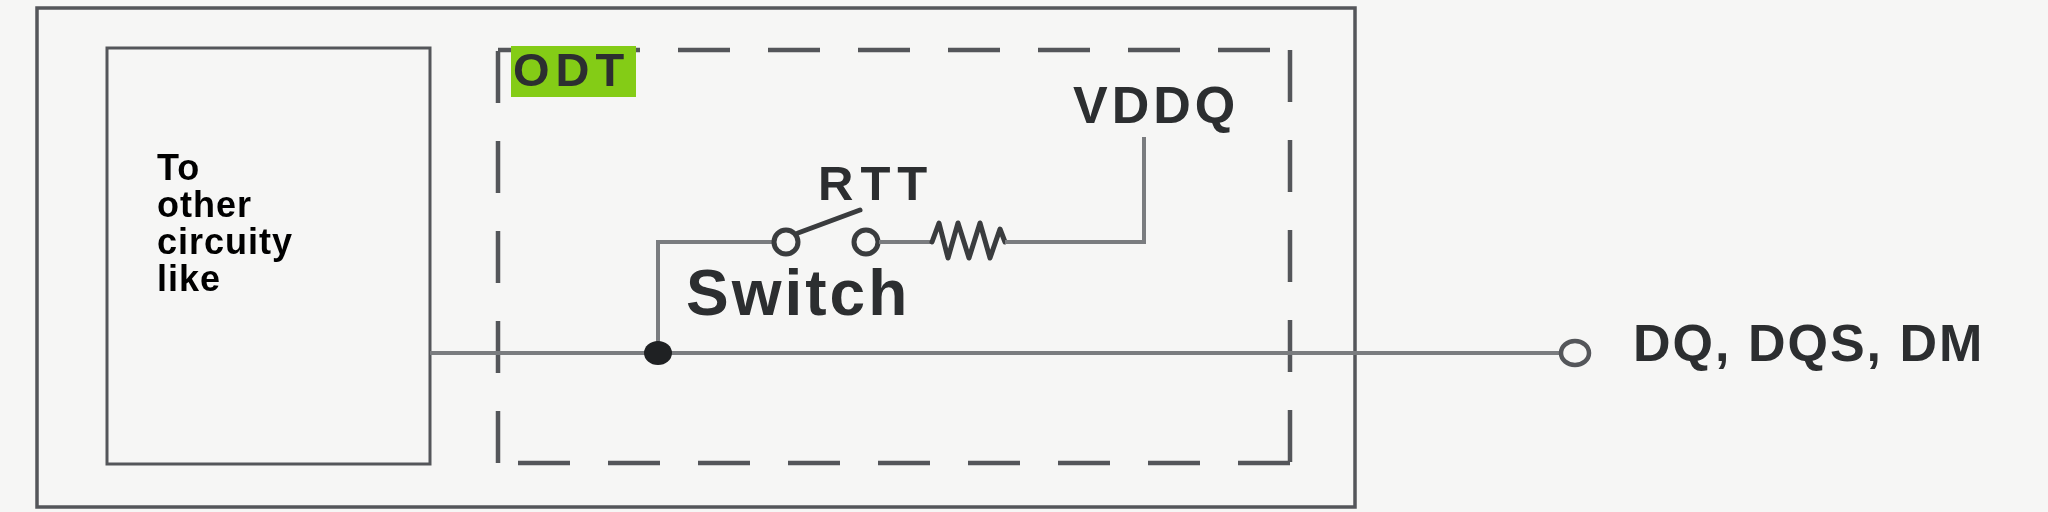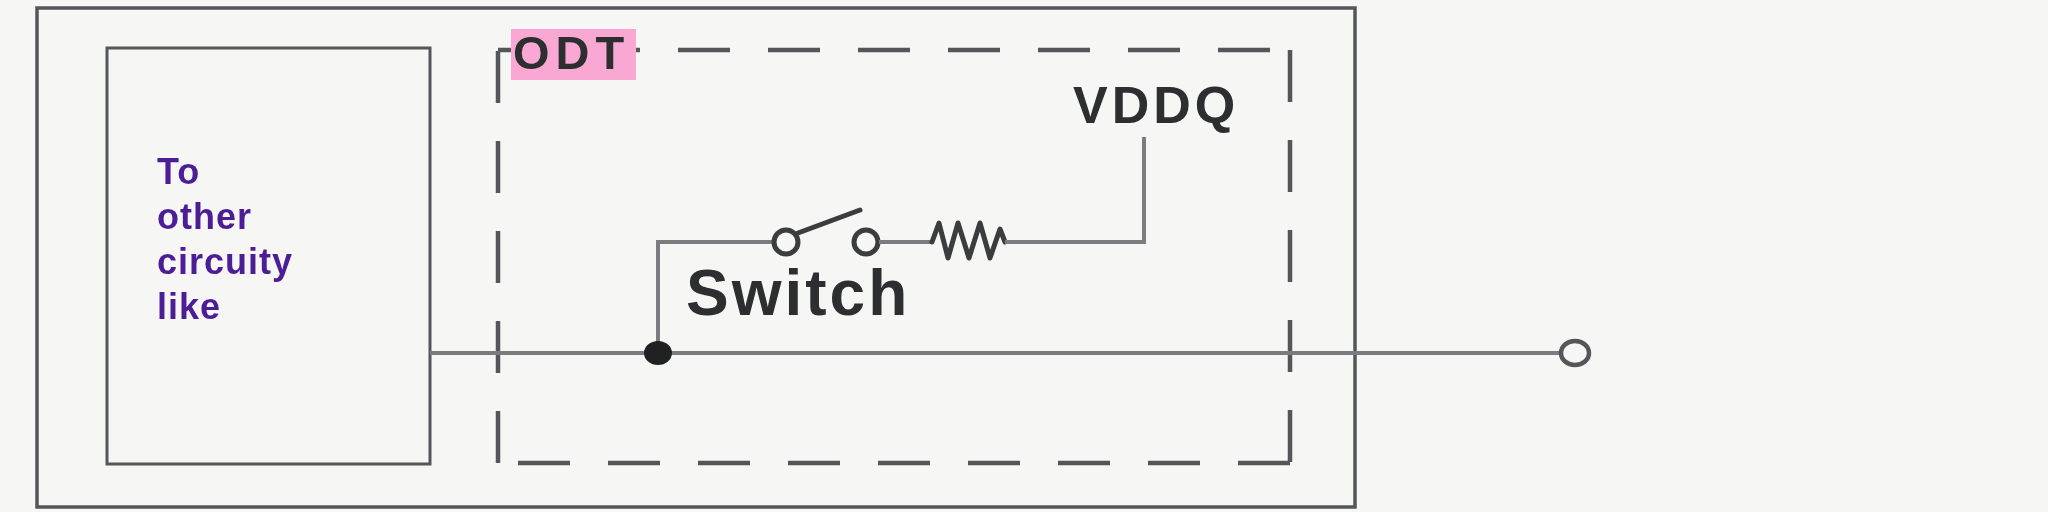--- a/index.html
+++ b/index.html
@@ -22,30 +22,30 @@
     position: absolute;
     color: #2c2e30;
     font-weight: bold;
     line-height: 1;
     white-space: nowrap;
     user-select: none;
   }
   .label-block {
     left: 157px; top: 149px;
     font-size: 36px;
-    line-height: 45px;
+    line-height: 37px;
     letter-spacing: 1px;
     white-space: pre-line;
-    color: #4c1d95;
+    color: #000000;
   }
   .label-odt {
-    left: 511px; top: 29px;
+    left: 511px; top: 46px;
     font-size: 47px;
     letter-spacing: 6px;
-    background: #f9a8d4;
+    background: #84cc16;
     padding: 0 6px 4px 2px;
   }
   .label-rtt {
     left: 818px; top: 159px;
     font-size: 49px;
     letter-spacing: 7px;
   }
   .label-switch {
     left: 686px; top: 261px;
     font-size: 64px;
@@ -100,16 +100,18 @@
     <path d="M 1005 242 H 1144 V 137" stroke="#7a7c7f" stroke-width="4" fill="none"></path>
 
     <ellipse cx="1575" cy="353" rx="14" ry="12" fill="#f6f6f5" stroke="#54565a" stroke-width="4.5"></ellipse>
   </svg>
 
   <div class="label label-block">To
 other
 circuity
 like</div>
   <div class="label label-odt">ODT</div>
+  <div class="label label-rtt">RTT</div>
   <div class="label label-switch">Switch</div>
   <div class="label label-vddq">VDDQ</div>
+  <div class="label label-signals">DQ, DQS, DM</div>
 
 </div>
 
 </body></html>

